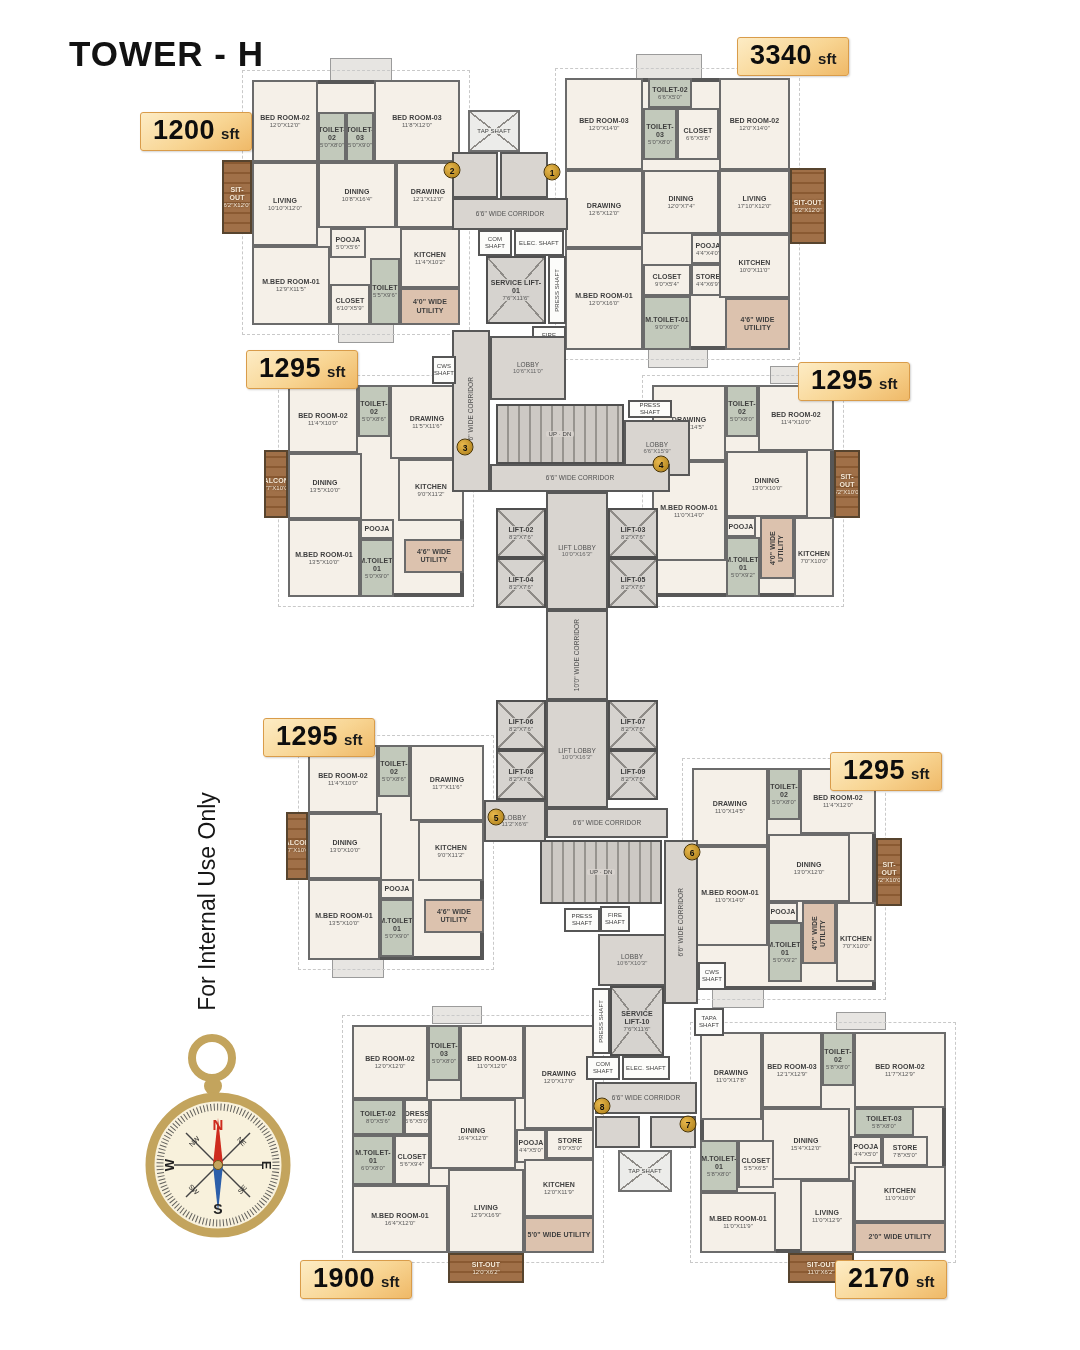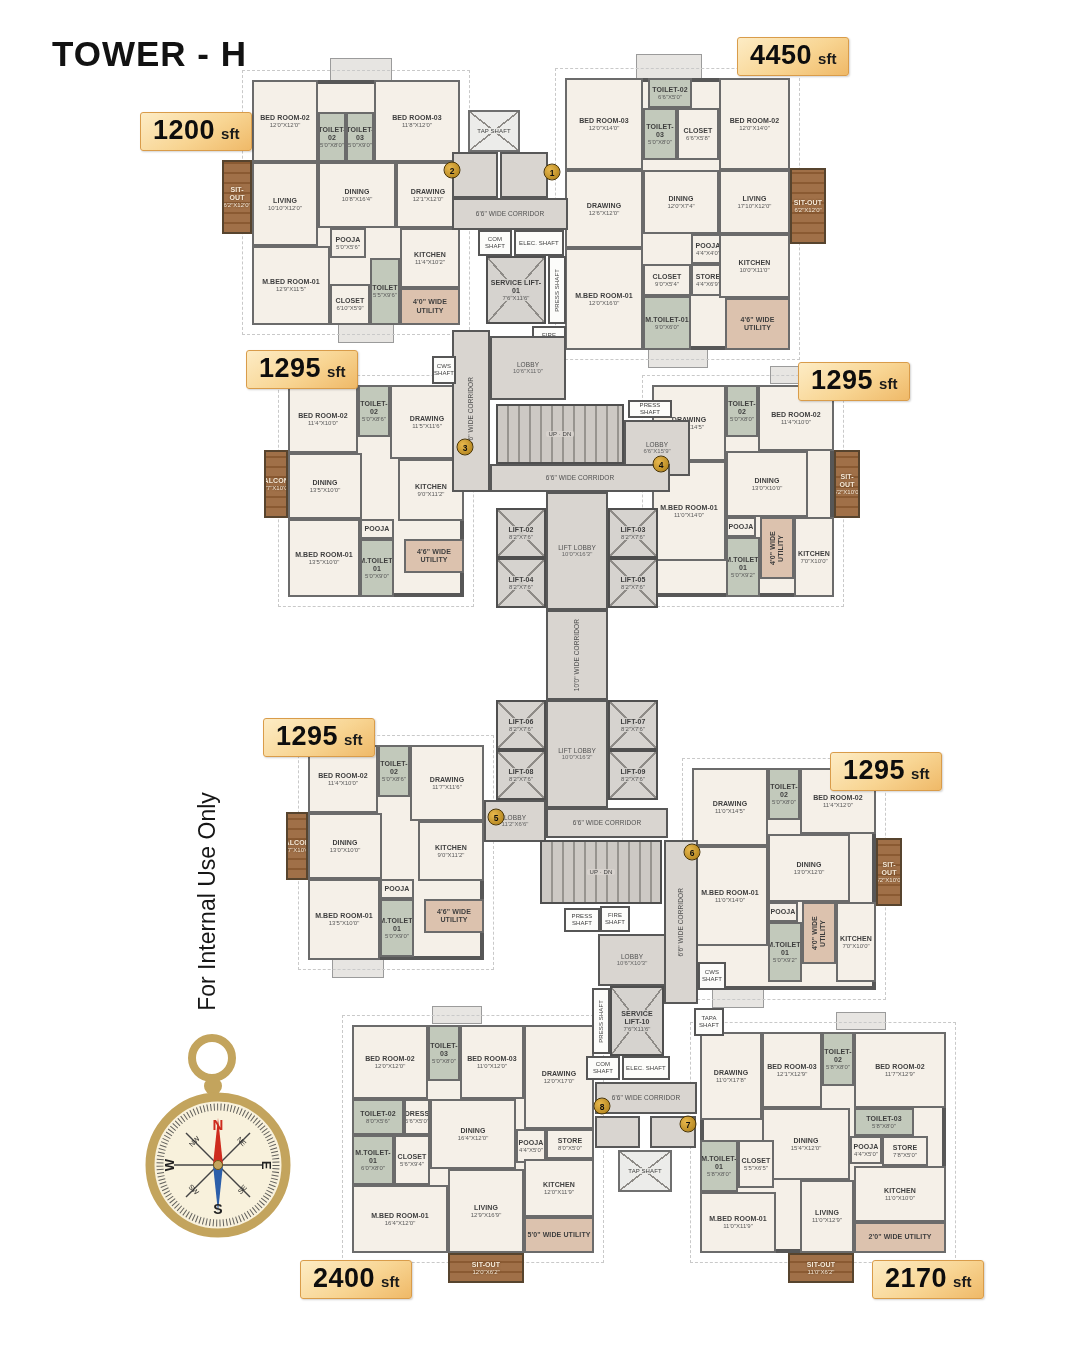--- a/index.html
+++ b/index.html
@@ -1,19 +1,19 @@
 <!DOCTYPE html>
 <html><head>
 <meta charset="utf-8">
 <style>
   html,body{margin:0;padding:0}
   body{width:1080px;height:1350px;position:relative;background:#ffffff;
        font-family:"Liberation Sans",sans-serif;overflow:hidden}
   #plan{position:absolute;inset:0}
-  #title{position:absolute;left:52px;top:34px;font-size:35px;font-weight:bold;
+  #title{position:absolute;left:69px;top:34px;font-size:35px;font-weight:bold;
          color:#121212;letter-spacing:1px}
   #watermark{position:absolute;left:57px;top:888px;width:300px;text-align:center;
          transform:rotate(-90deg);font-size:23px;color:#161616}
   .cell{position:absolute;box-sizing:border-box;border:2px solid #6b6b6b;background:#f5f0e8;
         display:flex;flex-direction:column;align-items:center;justify-content:center;
         text-align:center;overflow:hidden;color:#3e3e3e}
   .rlabel{font-size:7px;font-weight:bold;line-height:1.15;letter-spacing:.1px}
   .rdims{font-size:6px;line-height:1.1;color:#5a5a5a}
   .unitbox{border:4px solid #575757;background:#f5f0e8;
            outline:1px dashed #c9c9c9;outline-offset:9px}
@@ -629,44 +629,44 @@
   <text x="102" y="164" text-anchor="middle" font-size="7" fill="#222" transform="rotate(-45 102 161)">SE</text>
   <text x="54" y="164" text-anchor="middle" font-size="7" fill="#222" transform="rotate(45 54 161)">SW</text>
   <text x="54" y="116" text-anchor="middle" font-size="7" fill="#222" transform="rotate(-45 54 113)">NW</text>
 </svg>
 
 <div class="badge" style="left: 140px; top: 112px;">
     <span class="bval">1200</span>
     <span class="bunit">sft</span>
   </div>
 <div class="badge" style="left: 737px; top: 37px;">
-    <span class="bval">4450</span>
+    <span class="bval">3340</span>
     <span class="bunit">sft</span>
   </div>
 <div class="badge" style="left: 246px; top: 350px;">
     <span class="bval">1295</span>
     <span class="bunit">sft</span>
   </div>
 <div class="badge" style="left: 798px; top: 362px;">
     <span class="bval">1295</span>
     <span class="bunit">sft</span>
   </div>
 <div class="badge" style="left: 263px; top: 718px;">
     <span class="bval">1295</span>
     <span class="bunit">sft</span>
   </div>
 <div class="badge" style="left: 830px; top: 752px;">
     <span class="bval">1295</span>
     <span class="bunit">sft</span>
   </div>
 <div class="badge" style="left: 300px; top: 1260px;">
-    <span class="bval">2400</span>
-    <span class="bunit">sft</span>
-  </div>
-<div class="badge" style="left: 872px; top: 1260px;">
+    <span class="bval">1900</span>
+    <span class="bunit">sft</span>
+  </div>
+<div class="badge" style="left: 835px; top: 1260px;">
     <span class="bval">2170</span>
     <span class="bunit">sft</span>
   </div>
 <div class="entry" style="left: 552px; top: 172px;">1</div>
 <div class="entry" style="left: 452px; top: 170px;">2</div>
 <div class="entry" style="left: 465px; top: 447px;">3</div>
 <div class="entry" style="left: 661px; top: 464px;">4</div>
 <div class="entry" style="left: 496px; top: 817px;">5</div>
 <div class="entry" style="left: 692px; top: 852px;">6</div>
 <div class="entry" style="left: 688px; top: 1124px;">7</div>

